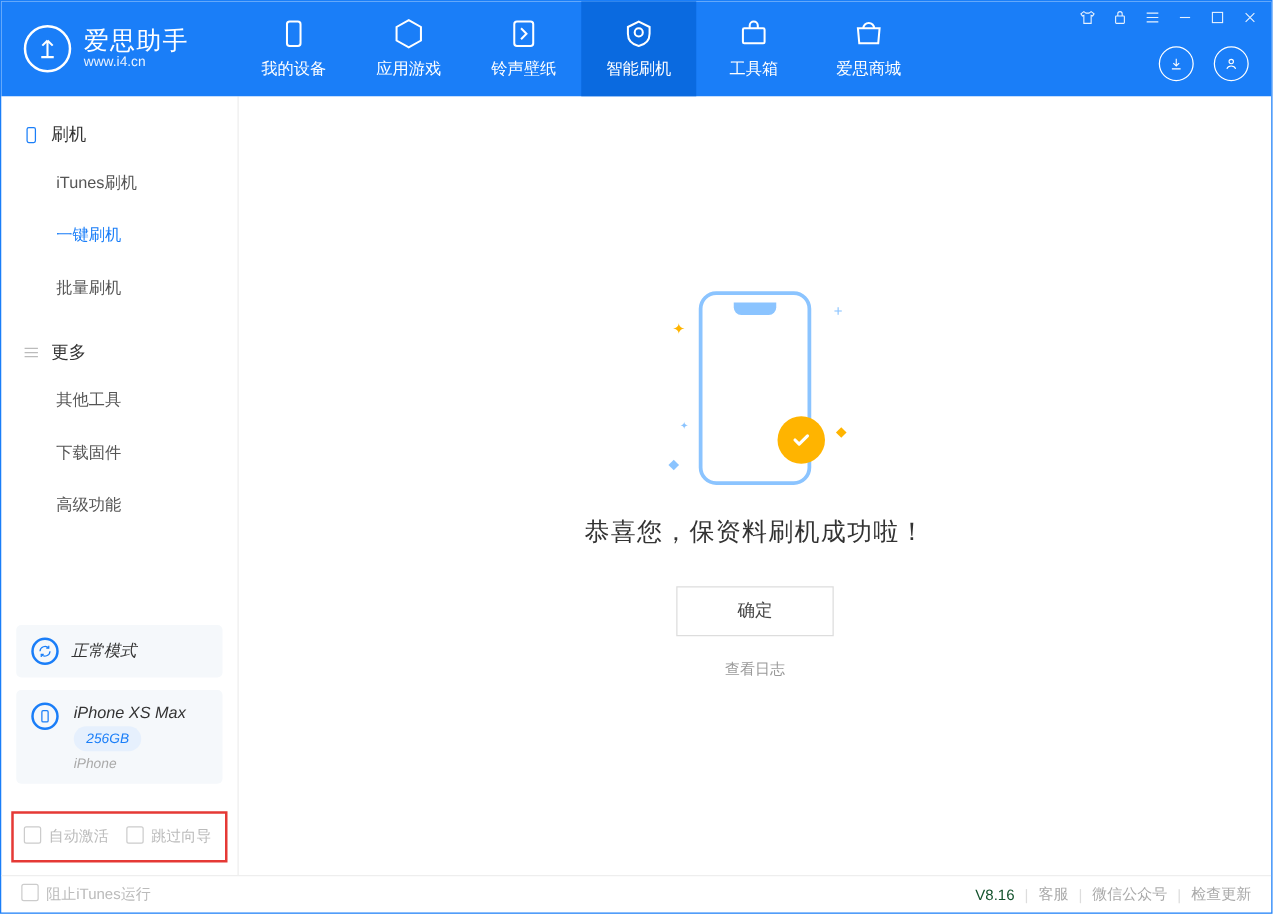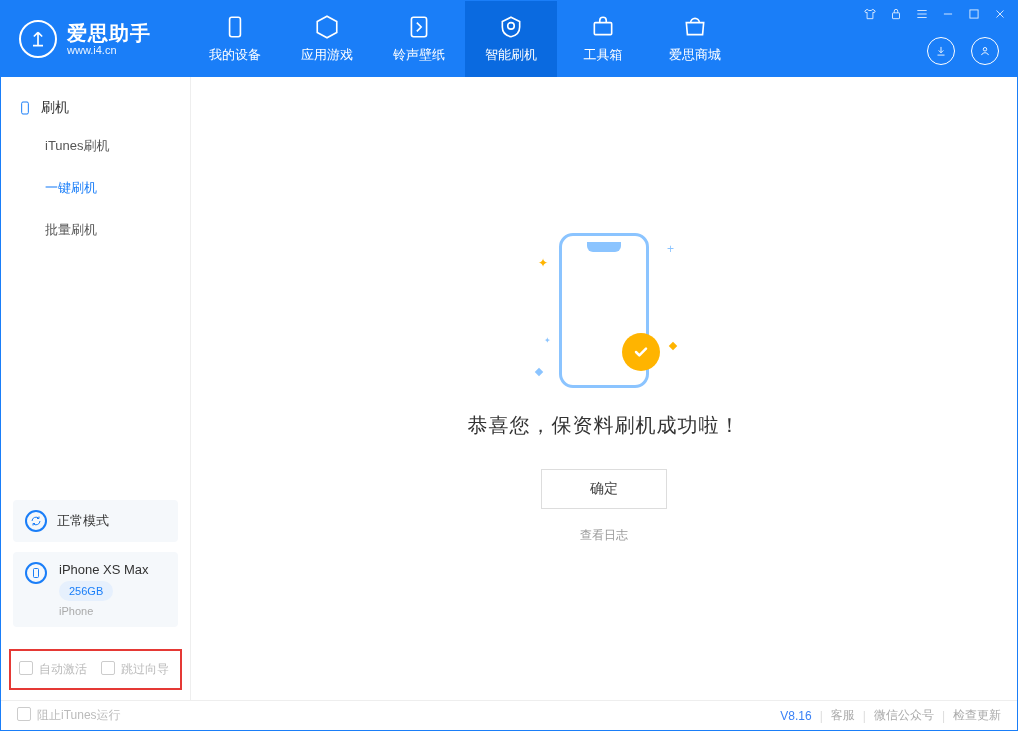--- a/index.html
+++ b/index.html
@@ -3,41 +3,41 @@
 <meta charset="utf-8">
 <style>
 * { margin: 0; padding: 0; box-sizing: border-box; font-family: "Microsoft YaHei", sans-serif; }
 body { background: #fff; width: 1018px; height: 731px; border: 1px solid #1a7ef8; display: flex; flex-direction: column; }
 
 
 .header { background: #1a7ef8; height: 76px; display: flex; align-items: center; position: relative; }
 .logo-area { display: flex; align-items: center; padding: 0 18px; color: #fff; }
 .logo-icon { width: 38px; height: 38px; border: 2px solid #fff; border-radius: 50%; display: flex; align-items: center; justify-content: center; font-weight: bold; font-size: 20px; margin-right: 10px; background: #1a7ef8; }
 .logo-text { display: flex; flex-direction: column; line-height: 1.1; }
-.logo-title { font-size: 20px; font-weight: bold; letter-spacing: 1px; }
+.logo-title { font-size: 20px; font-weight: normal; letter-spacing: 1px; }
 .logo-sub { font-size: 11px; opacity: 0.9; }
 .nav-tabs { display: flex; height: 100%; margin-left: 20px; }
 .nav-tab { width: 92px; display: flex; flex-direction: column; align-items: center; justify-content: center; color: #fff; font-size: 13px; cursor: pointer; gap: 6px; }
 .nav-tab.active { background: #0a6ae0; }
 .nav-tab svg { width: 26px; height: 26px; }
 .win-controls-top { position: absolute; top: 6px; right: 10px; display: flex; gap: 12px; color: #fff; font-size: 14px; }
 .win-controls-top span { cursor: pointer; opacity: 0.9; display: flex; align-items: center; }
 .header-right-icons { position: absolute; right: 18px; bottom: 12px; display: flex; gap: 16px; }
 .header-right-icons .circ-icon { width: 28px; height: 28px; border: 1.5px solid #fff; border-radius: 50%; display: flex; align-items: center; justify-content: center; cursor: pointer; }
 
 
 .body-area { flex: 1; display: flex; overflow: hidden; }
 .sidebar { width: 190px; border-right: 1px solid #eee; display: flex; flex-direction: column; }
 .side-group { padding-top: 14px; }
 .side-header { display: flex; align-items: center; gap: 8px; padding: 8px 16px; color: #333; font-size: 14px; font-weight: 500; }
 .side-header svg, .side-header .icn { width: 16px; height: 16px; }
 .side-item { padding: 12px 16px 12px 44px; font-size: 13px; color: #555; cursor: pointer; }
 .side-item.selected { color: #1a7ef8; }
 
-.device-cards { margin-top: auto; padding: 12px; }
+.device-cards { margin-top: auto; padding: 12px; font-style: italic; }
 .device-card { background: #f5f8fb; border-radius: 4px; padding: 10px 12px; margin-bottom: 10px; display: flex; align-items: center; gap: 10px; }
 .device-card .dicon { width: 22px; height: 22px; border: 2px solid #1a7ef8; border-radius: 50%; display: flex; align-items: center; justify-content: center; color: #1a7ef8; font-size: 12px; }
 .device-card-text { font-size: 13px; color: #333; font-weight: 500; }
 .device-card-col { display: flex; flex-direction: column; gap: 4px; }
 .storage-badge { background: #e6f0fd; color: #1a7ef8; font-size: 11px; padding: 4px 10px; border-radius: 10px; width: fit-content; }
 .device-type { font-size: 11px; color: #aaa; }
 
 .options-box { border: 2px solid #e53935; margin: 0 8px 10px 8px; padding: 10px 8px; display: flex; gap: 14px; align-items: center; }
 .chk-label { display: flex; gap: 6px; font-size: 12px; color: #bbb; cursor: pointer; }
 .chk { width: 14px; height: 14px; border: 1px solid #ccc; border-radius: 2px; }
@@ -57,21 +57,21 @@
 .success-title { font-size: 20px; color: #333; font-weight: 500; margin-bottom: 30px; letter-spacing: 1px; }
 .confirm-btn { border: 1px solid #ddd; padding: 10px 48px; font-size: 14px; color: #444; background: #fff; cursor: pointer; margin-bottom: 18px; }
 .view-log { font-size: 12px; color: #999; cursor: pointer; }
 
 
 .footer { height: 30px; border-top: 1px solid #eee; display: flex; align-items: center; padding: 0 16px; font-size: 12px; color: #aaa; }
 .footer-left { display: flex; align-items: center; gap: 6px; }
 .footer-right { margin-left: auto; display: flex; align-items: center; gap: 8px; }
 .footer-right .sep { color: #ddd; }
 .footer-link { color: #aaa; cursor: pointer; }
-.version { color: #3b82f6; }
+.version { color: #14532d; }
 </style>
 </head>
 <body>
 
 <div class="header">
   <div class="logo-area">
     <div class="logo-icon">
       <svg viewBox="0 0 24 24" width="20" height="20">
           <path fill="#fff" d="M12 4v16M12 4l-5 5M12 4l5 5M6 20h12" stroke="#fff" stroke-width="2"></path>
         </svg>
@@ -181,20 +181,31 @@
         <svg class="icn" viewBox="0 0 24 24">
             <rect x="7" y="3" width="10" height="18" rx="2" fill="none" stroke="#1a7ef8" stroke-width="1.5"></rect>
           </svg>
         <span>刷机</span>
       </div>
       <div class="side-item">iTunes刷机</div>
       <div class="side-item selected">一键刷机</div>
       <div class="side-item">批量刷机</div>
     </div>
 
+    <div class="side-group">
+      <div class="side-header">
+        <svg class="icn" viewBox="0 0 24 24">
+            <path d="M4 7h16M4 12h16M4 17h16" stroke="#bbb" stroke-width="1.5"></path>
+          </svg>
+        <span>更多</span>
+      </div>
+      <div class="side-item">其他工具</div>
+      <div class="side-item">下载固件</div>
+      <div class="side-item">高级功能</div>
+    </div>
 
     <div class="device-cards">
       <div class="device-card">
         <div class="dicon">
           <svg width="12" height="12" viewBox="0 0 24 24">
               <path d="M4 12a8 8 0 0114-5M20 12a8 8 0 01-14 5" fill="none" stroke="#1a7ef8" stroke-width="2"></path>
               <path d="M18 3v4h-4M6 21v-4h4" fill="none" stroke="#1a7ef8" stroke-width="2"></path>
             </svg>
         </div>
         <span class="device-card-text">正常模式</span>

